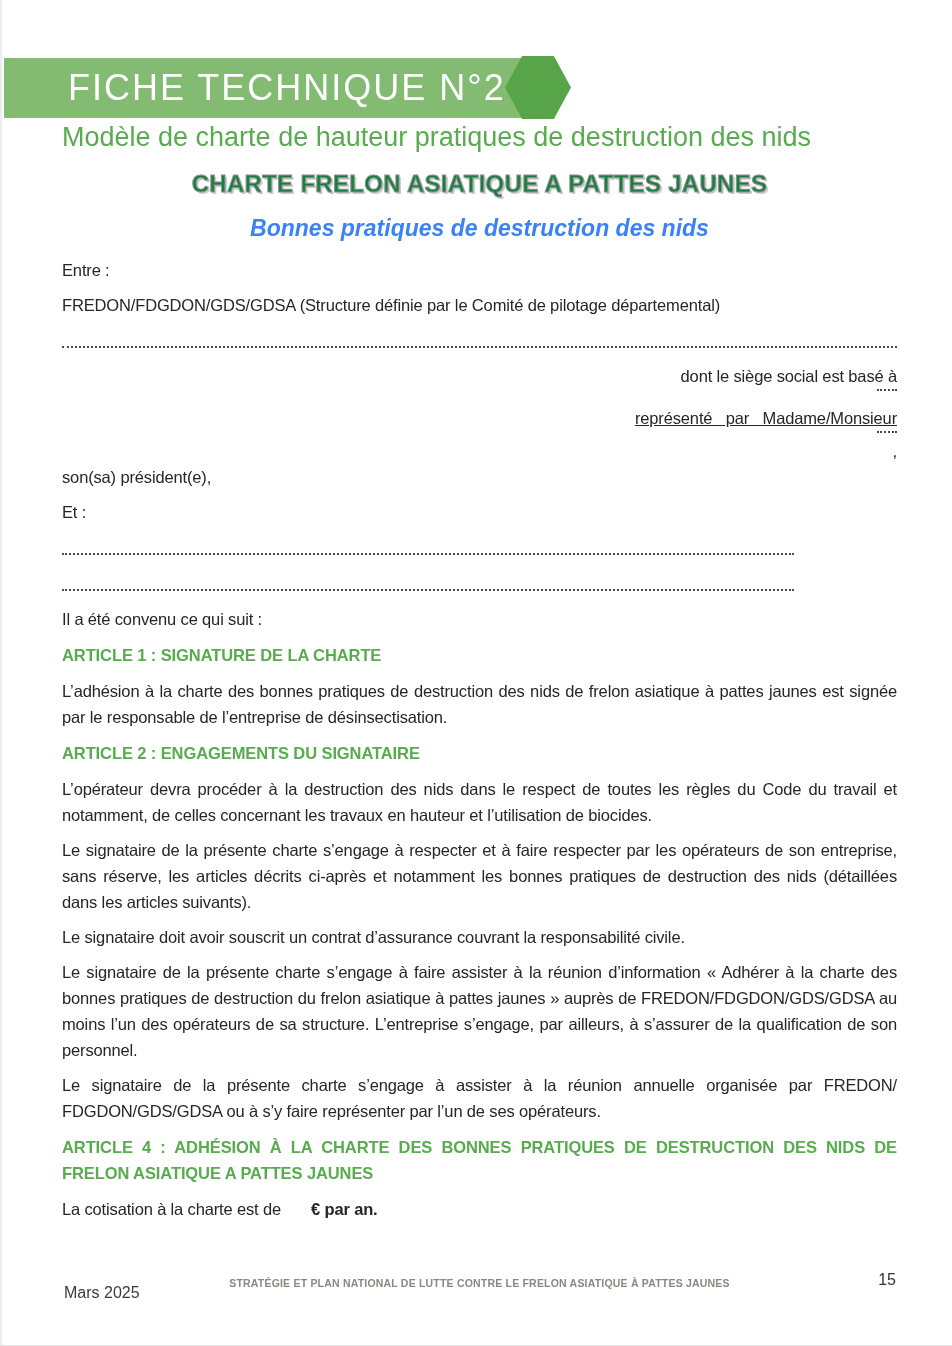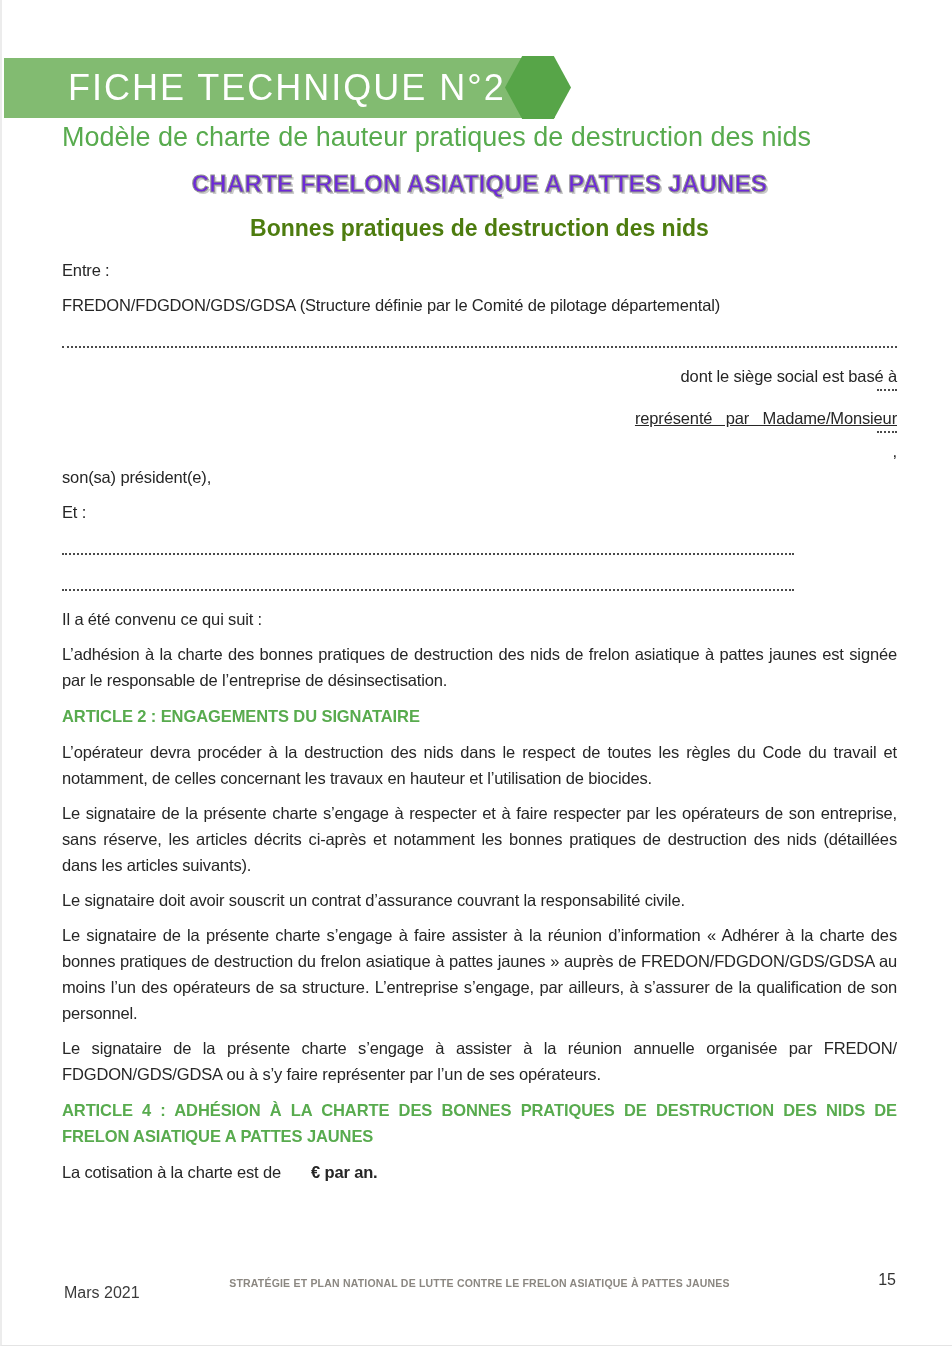--- a/index.html
+++ b/index.html
@@ -41,30 +41,31 @@
     color:#58ab4e;
     font-size:27px;
     font-weight:400;
     white-space:nowrap;
   }
 
   .charter-title {
     position:absolute; top:170px; left:60px; width:835px;
     text-align:center;
     font-size:24px; font-weight:800;
-    color:#6d28d9;
+    color:#15803d;
     -webkit-text-stroke:1px #8f8f8f;
     text-shadow:2px 2px 0 rgba(110,110,110,0.35);
     letter-spacing:0.3px;
   }
   .charter-subtitle {
     position:absolute; top:215px; left:60px; width:835px;
     text-align:center;
     font-size:23px; font-weight:700;
-    color:#4d7c0f;
+    color:#3b82f6;
+    font-style:italic;
   }
 
   
   .content {
     position:absolute; top:257px; left:60px; width:835px;
     font-size:16.5px; line-height:26px;
     letter-spacing:-0.15px;
     color:#262626;
     text-align:justify;
   }
@@ -146,34 +147,35 @@
 
     <div class="dots-row short">
       <span class="leader"></span>
     </div>
     <div class="dots-row short">
       <span class="leader"></span>
     </div>
 
     <p>Il a été convenu ce qui suit :</p>
 
+    <h3 class="article">ARTICLE 1 : SIGNATURE DE LA CHARTE</h3>
     <p>L’adhésion à la charte des bonnes pratiques de destruction des nids de frelon asiatique à pattes jaunes est signée par le responsable de l’entreprise de désinsectisation.</p>
 
     <h3 class="article">ARTICLE 2 : ENGAGEMENTS DU SIGNATAIRE</h3>
     <p>L’opérateur devra procéder à la destruction des nids dans le respect de toutes les règles du Code du travail et notamment, de celles concernant les travaux en hauteur et l’utilisation de biocides.</p>
     <p>Le signataire de la présente charte s’engage à respecter et à faire respecter par les opérateurs de son entreprise, sans réserve, les articles décrits ci-après et notamment les bonnes pratiques de destruction des nids (détaillées dans les articles suivants).</p>
     <p>Le signataire doit avoir souscrit un contrat d’assurance couvrant la responsabilité civile.</p>
 
     <p>Le signataire de la présente charte s’engage à faire assister à la réunion d’information « Adhérer à la charte des bonnes pratiques de destruction du frelon asiatique à pattes jaunes » auprès de FREDON/FDGDON/GDS/GDSA au moins l’un des opérateurs de sa structure. L’entreprise s’engage, par ailleurs, à s’assurer de la qualification de son personnel.</p>
     <p>Le signataire de la présente charte s’engage à assister à la réunion annuelle organisée par FREDON/ FDGDON/GDS/GDSA ou à s’y faire représenter par l’un de ses opérateurs.</p>
 
     <h3 class="article">ARTICLE 4 : ADHÉSION À LA CHARTE DES BONNES PRATIQUES DE DESTRUCTION DES NIDS DE FRELON ASIATIQUE A PATTES JAUNES</h3>
     <p>
       <span>La cotisation à la charte est de</span><span class="euro-part">€ par an.</span>
     </p>
 
   </div>
 
-  <div class="footer-date">Mars 2021</div>
+  <div class="footer-date">Mars 2025</div>
   <div class="footer-title">STRATÉGIE ET PLAN NATIONAL DE LUTTE CONTRE LE FRELON ASIATIQUE À PATTES JAUNES</div>
   <div class="footer-page">15</div>
 
 </div>
 
 </body></html>

